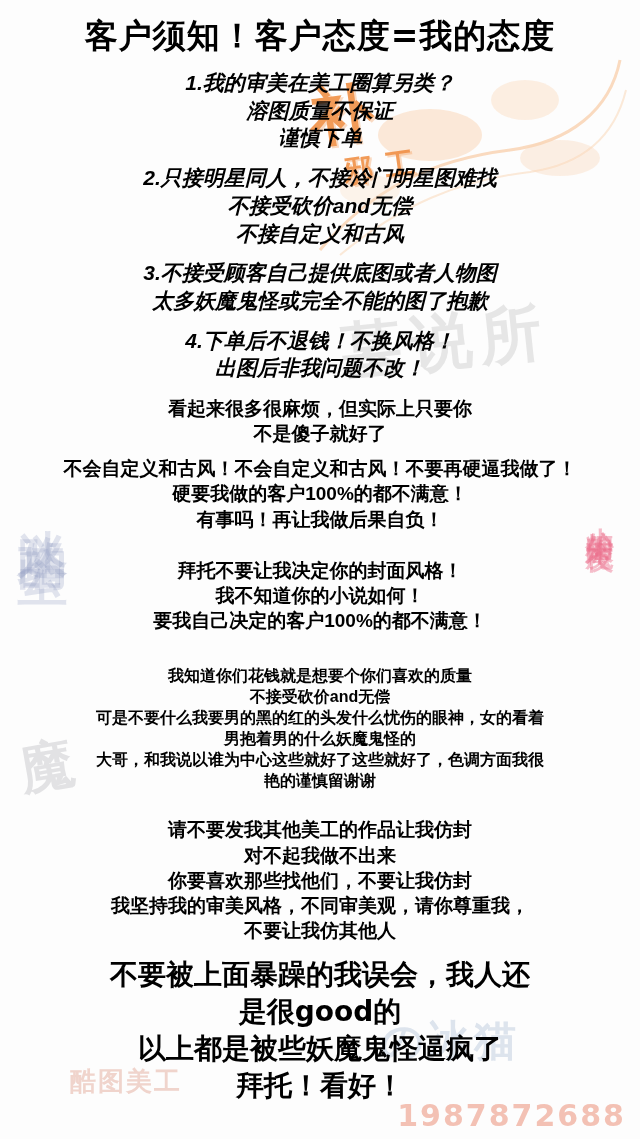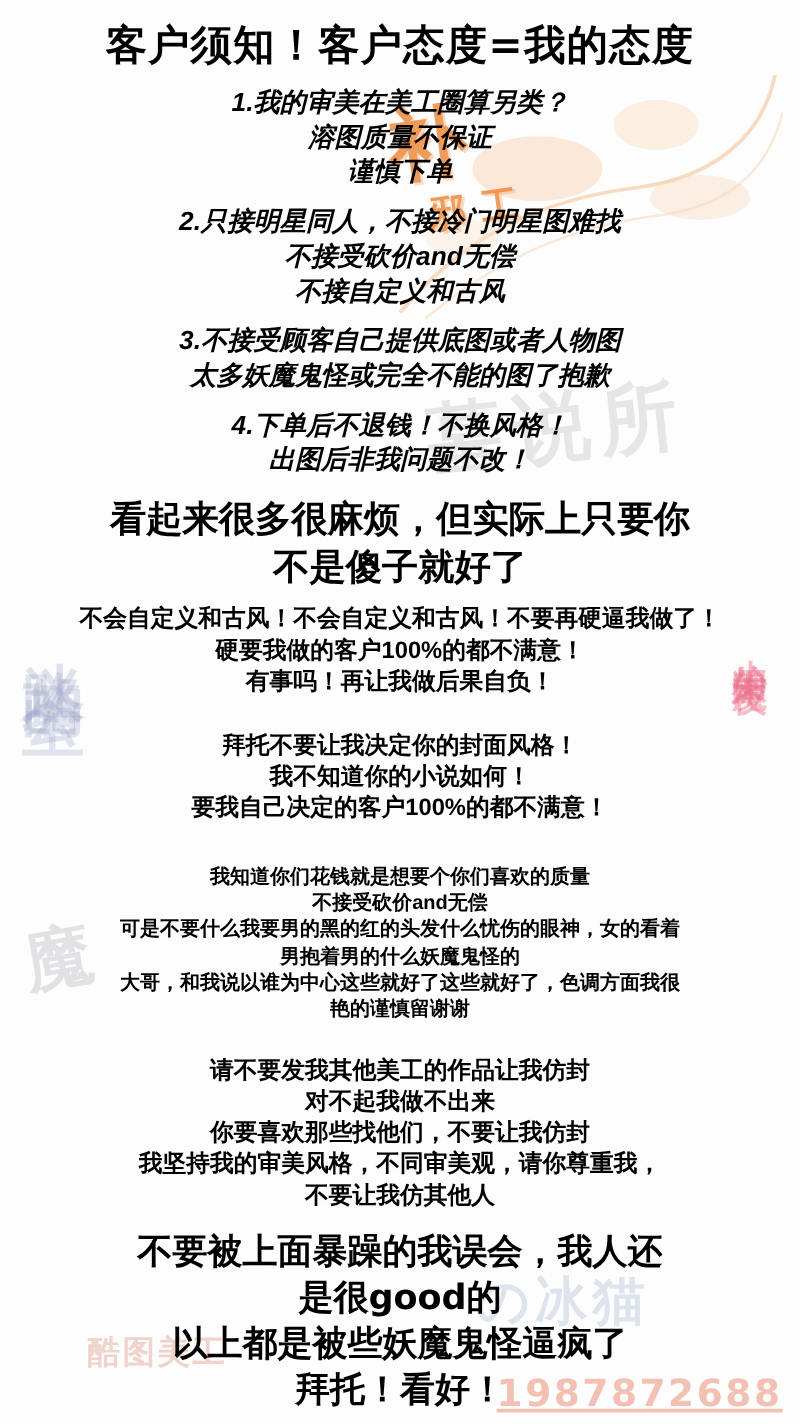--- a/index.html
+++ b/index.html
@@ -78,21 +78,20 @@
     font-size: 28px;
     color: rgba(235,110,140,0.45);
     writing-mode: vertical-rl;
     letter-spacing: 3px;
   }
   .wm-bottom {
     bottom: 6px; right: 14px;
     font-size: 30px;
     color: rgba(230,120,90,0.45);
     letter-spacing: 2px;
-    text-decoration: underline;
   }
   .wm-bottom2 {
     bottom: 70px; right: 120px;
     font-size: 42px;
     color: rgba(160,180,205,0.35);
     letter-spacing: 4px;
   }
   .wm-bottom3 {
     bottom: 40px; left: 70px;
     font-size: 26px;
@@ -121,21 +120,21 @@
   .ln {
     display: block;
     font-weight: bold;
     line-height: 1.32;
   }
   .s21 { font-size: 21px; font-style: italic; }
   .s19 { font-size: 19px; }
   .s18 { font-size: 16px; }
 
   .big-head {
-    font-size: 29px;
+    font-size: 19px;
     font-weight: bold;
     line-height: 1.3;
     margin: 14px 0 10px;
     font-family: "DejaVu Sans", sans-serif;
   }
   .para {
     margin: 0 0 10px;
   }
   .gap-m { height: 16px; }
   .gap-l { height: 22px; }

